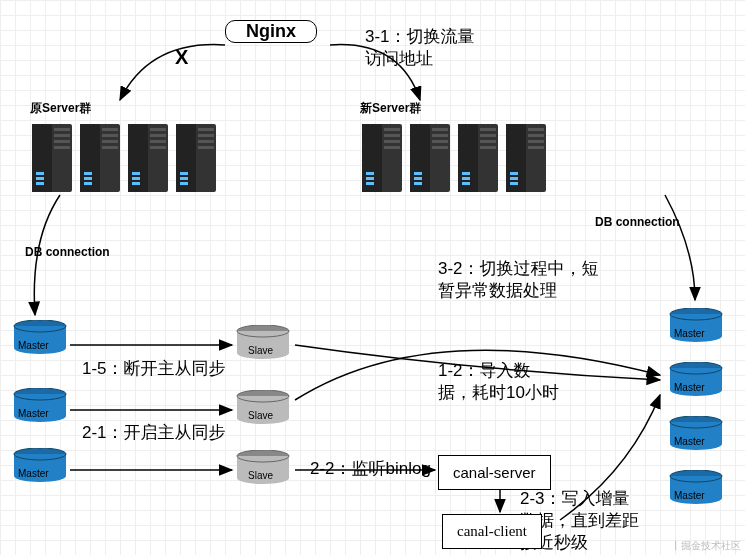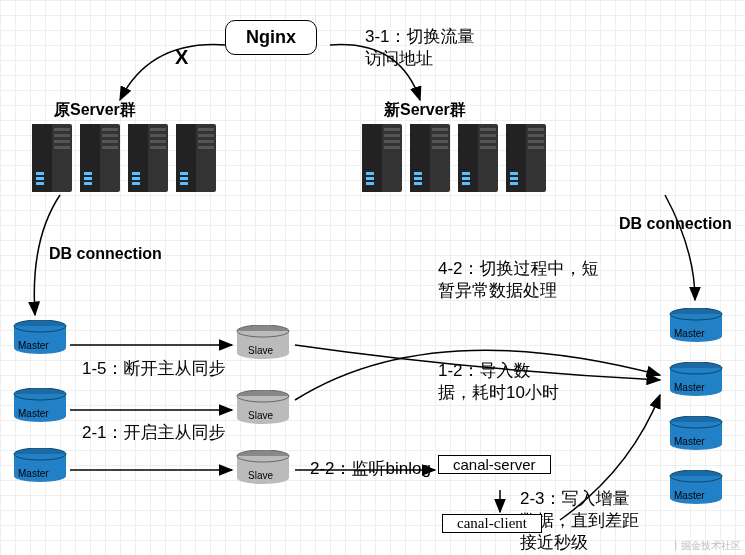--- a/index.html
+++ b/index.html
@@ -15,29 +15,28 @@
     overflow: hidden;
   }
   .nginx-box {
     position: absolute;
     border: 1px solid #000;
     border-radius: 10px;
     background: #fff;
     text-align: center;
     font-weight: bold;
     font-size: 18px;
-    padding: 6px 20px;
+    padding: 0 20px;
     z-index: 5;
   }
   .label-bold {
     position: absolute;
     font-weight: bold;
-    font-size: 16px;
-    z-index: 5;
-    padding-left: 24px;
+    font-size: 12px;
+    z-index: 5;
   }
   .label {
     position: absolute;
     font-size: 17px;
     z-index: 5;
     line-height: 1.3;
   }
   .server {
     position: absolute;
     width: 42px; height: 70px;
@@ -53,21 +52,21 @@
     font-size: 10px;
     color: #fff;
     z-index: 4;
   }
   .canal-box {
     position: absolute;
     border: 1px solid #000;
     background: #fff;
     text-align: center;
     font-size: 15px;
-    padding: 0 14px;
+    padding: 8px 14px;
     z-index: 5;
   }
   .x-mark {
     position: absolute;
     font-weight: bold;
     font-size: 20px;
     z-index: 6;
     color: #000;
   }
   .watermark {
@@ -228,21 +227,21 @@
 <div class="db-label" style="left:674px; top:436px; color:#000;">Master</div>
 <svg class="db" style="left:668px; top:470px;">
     <use href="#db-blue"></use>
   </svg>
 <div class="db-label" style="left:674px; top:490px; color:#000;">Master</div>
 
 <div class="label" style="left:82px; top:358px;">1-5：断开主从同步</div>
 <div class="label" style="left:82px; top:422px;">2-1：开启主从同步</div>
 <div class="label" style="left:310px; top:458px;">2-2：监听binlog</div>
 
-<div class="label" style="left:438px; top:258px; white-space:pre;">4-2：切换过程中，短
+<div class="label" style="left:438px; top:258px; white-space:pre;">3-2：切换过程中，短
 暂异常数据处理</div>
 <div class="label" style="left:438px; top:360px; white-space:pre;">1-2：导入数
 据，耗时10小时</div>
 <div class="label" style="left:520px; top:488px; white-space:pre;">2-3：写入增量
 数据，直到差距
 接近秒级</div>
 
 <div class="canal-box" style="left:438px; top:455px;">
   <span>canal-server</span>
 </div>

